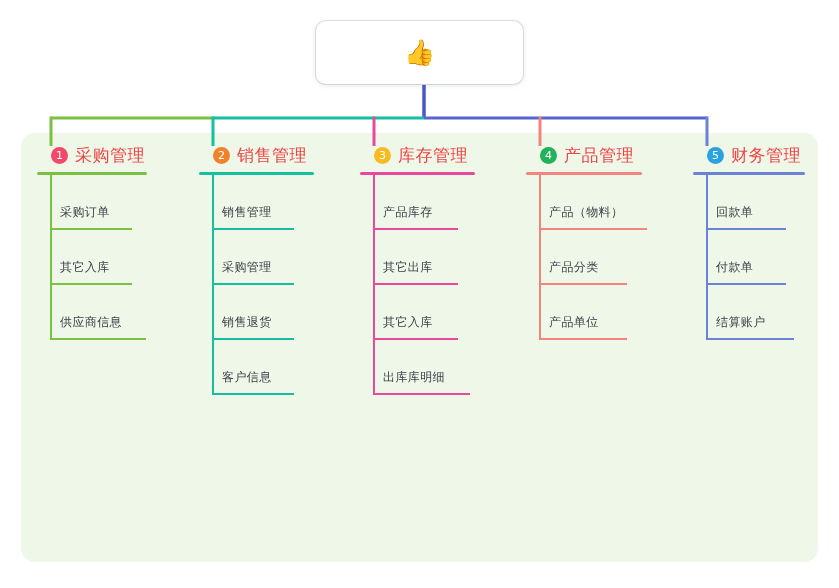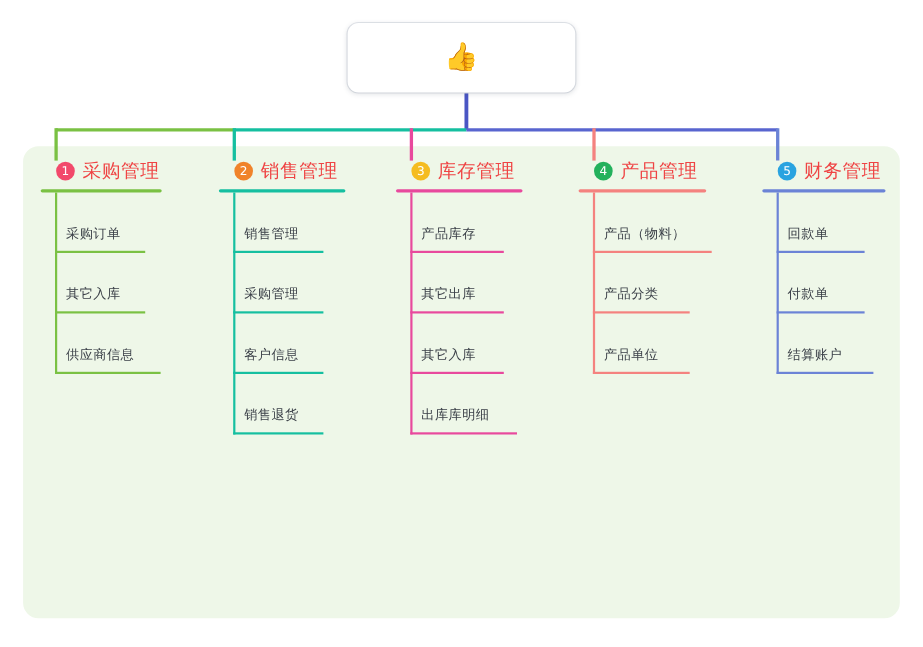--- a/index.html
+++ b/index.html
@@ -191,25 +191,25 @@
           <div class="spine" style="background: rgb(21, 191, 160);"></div>
           <div class="item">
             <span class="item-label">销售管理</span>
             <div class="item-rule" style="width: 82px; background: rgb(21, 191, 160);"></div>
           </div>
           <div class="item">
             <span class="item-label">采购管理</span>
             <div class="item-rule" style="width: 82px; background: rgb(21, 191, 160);"></div>
           </div>
           <div class="item">
+            <span class="item-label">销售退货</span>
+            <div class="item-rule" style="width: 82px; background: rgb(21, 191, 160);"></div>
+          </div>
+          <div class="item">
             <span class="item-label">客户信息</span>
-            <div class="item-rule" style="width: 82px; background: rgb(21, 191, 160);"></div>
-          </div>
-          <div class="item">
-            <span class="item-label">销售退货</span>
             <div class="item-rule" style="width: 82px; background: rgb(21, 191, 160);"></div>
           </div>
         </div>
       </div>
       <div class="branch" style="left: 360px; width: 147px;">
         <div class="branch-head">
           <span class="badge" style="background: rgb(245, 188, 32);">3</span>
           <span class="branch-name">库存管理</span>
         </div>
         <div class="head-rule" style="width: 115px; background: rgb(232, 73, 157);"></div>

